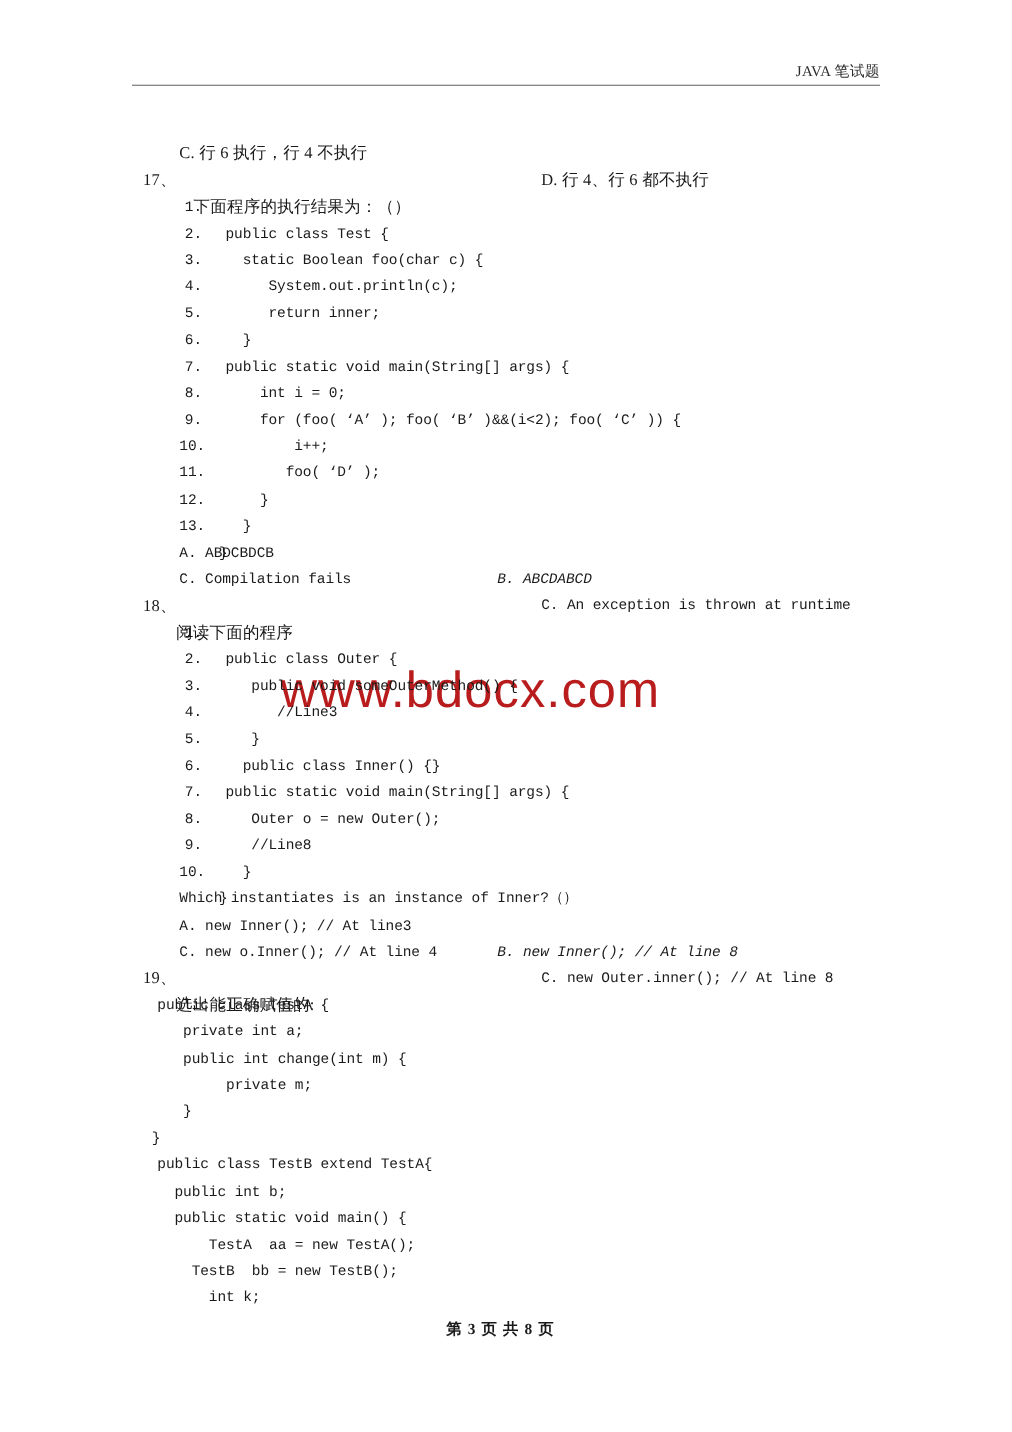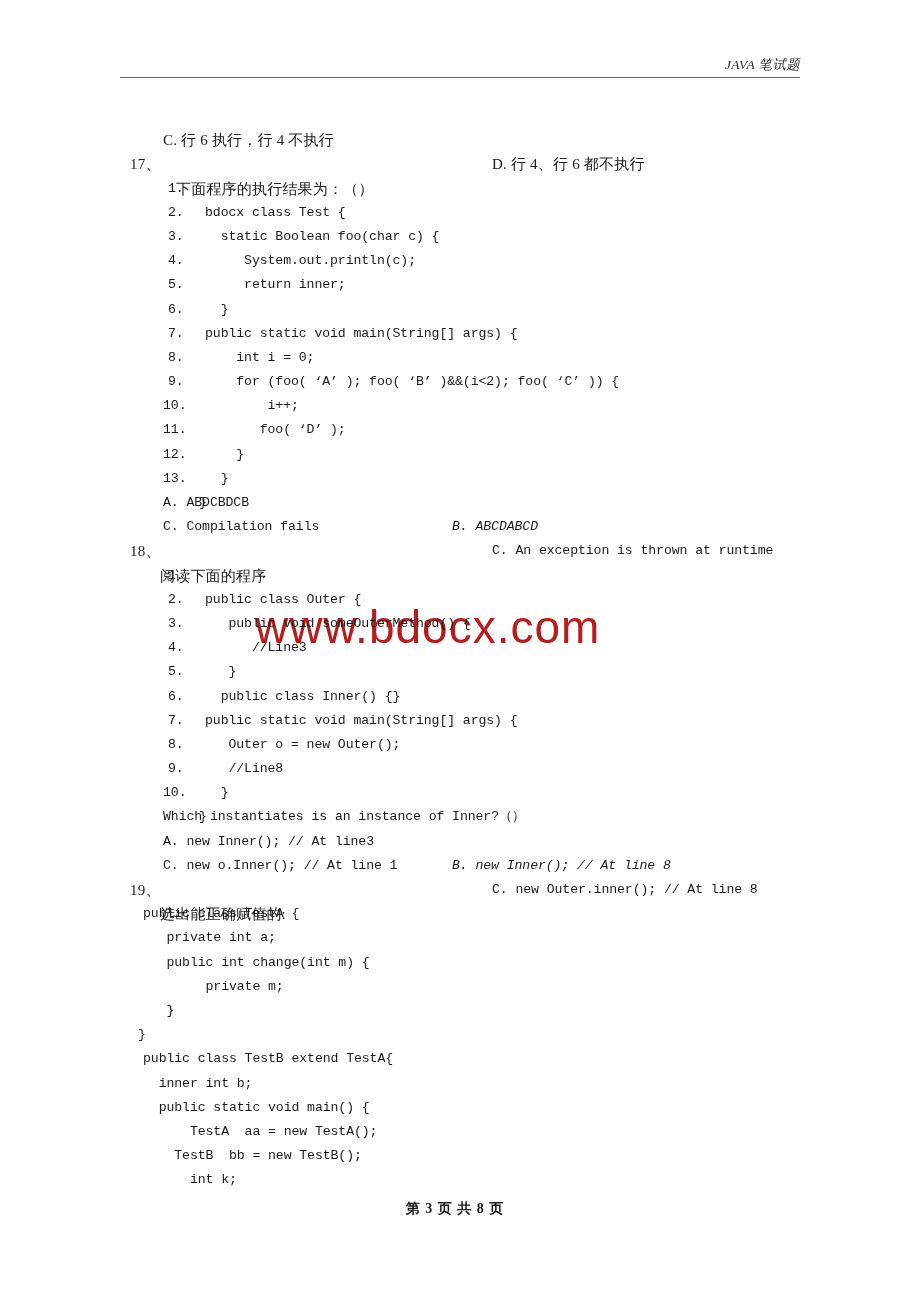--- a/index.html
+++ b/index.html
@@ -31,21 +31,20 @@
     user-select: none;
   }
 
   
   .header {
     position: absolute;
     left: 120px;
     top: 56px;
     width: 680px;
     z-index: 2;
-    font-style: italic;
   }
   .header-title {
     text-align: right;
     font-size: 13.5px;
     font-family: "Liberation Serif", serif;
     color: #2b2b2b;
     padding-bottom: 3px;
     letter-spacing: 0.3px;
   }
   .header-rule {
@@ -140,21 +139,21 @@
       <span class="col-b-far cn">D. 行 4、行 6 都不执行</span>
     </div>
 
     <div class="line">
       <span class="qnum cn">17、</span>
       <span class="cn" style="position:absolute;left:176px">下面程序的执行结果为：（）</span>
     </div>
 
     <div class="line">
       <span class="lnum code">1.</span>
-      <span class="codebody code">bdocx class Test {</span>
+      <span class="codebody code">public class Test {</span>
     </div>
     <div class="line">
       <span class="lnum code">2.</span>
       <span class="codebody code">  static Boolean foo(char c) {</span>
     </div>
     <div class="line">
       <span class="lnum code">3.</span>
       <span class="codebody code">     System.out.println(c);</span>
     </div>
     <div class="line">
@@ -254,21 +253,21 @@
     </div>
 
     <div class="line">
       <span class="plain code">Which instantiates is an instance of Inner?（）</span>
     </div>
     <div class="line">
       <span class="col-a code" style="left:163px">A. new Inner(); // At line3</span>
       <span class="col-b code">B. new Inner(); // At line 8</span>
     </div>
     <div class="line">
-      <span class="col-a code" style="left:163px">C. new o.Inner(); // At line 1</span>
+      <span class="col-a code" style="left:163px">C. new o.Inner(); // At line 4</span>
       <span class="col-b-far code">C. new Outer.inner(); // At line 8</span>
     </div>
 
     <div class="line">
       <span class="qnum cn">19、</span>
       <span class="cn" style="position:absolute;left:160px">选出能正确赋值的:</span>
     </div>
 
     <div class="line">
       <span class="plain19 code">public class TestA {</span>
@@ -285,21 +284,21 @@
     <div class="line">
       <span class="plain19 code">   }</span>
     </div>
     <div class="line">
       <span class="code" style="position:absolute;left:138px">}</span>
     </div>
     <div class="line">
       <span class="plain19 code">public class TestB extend TestA{</span>
     </div>
     <div class="line">
-      <span class="plain19 code">  inner int b;</span>
+      <span class="plain19 code">  public int b;</span>
     </div>
     <div class="line">
       <span class="plain19 code">  public static void main() {</span>
     </div>
     <div class="line">
       <span class="plain19 code">      TestA  aa = new TestA();</span>
     </div>
     <div class="line">
       <span class="plain19 code">    TestB  bb = new TestB();</span>
     </div>

